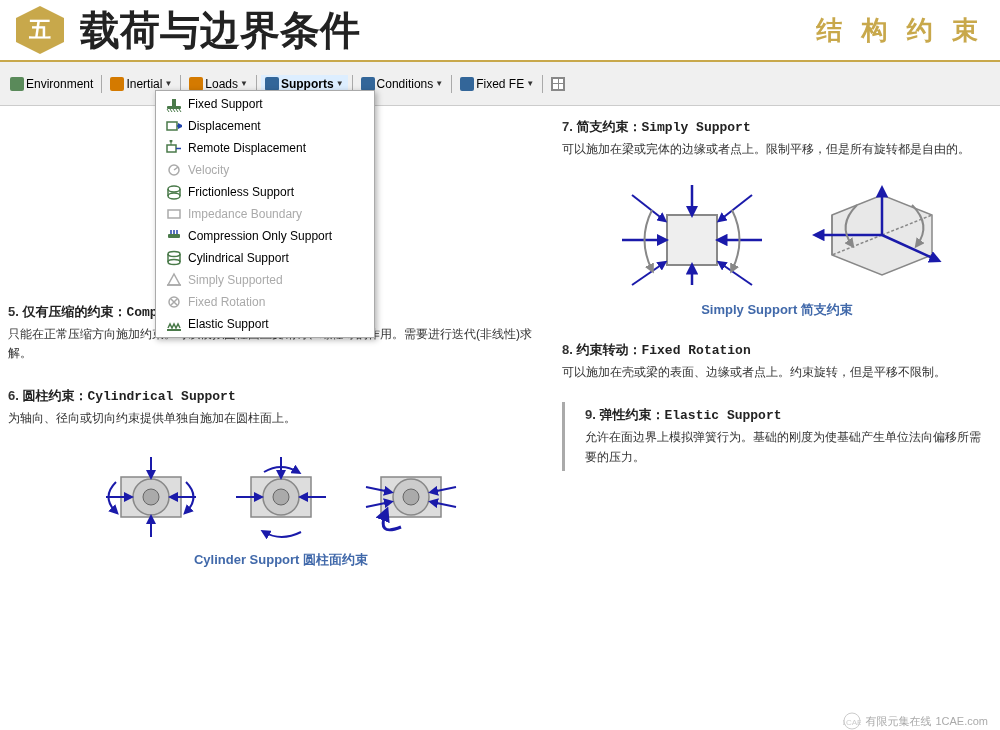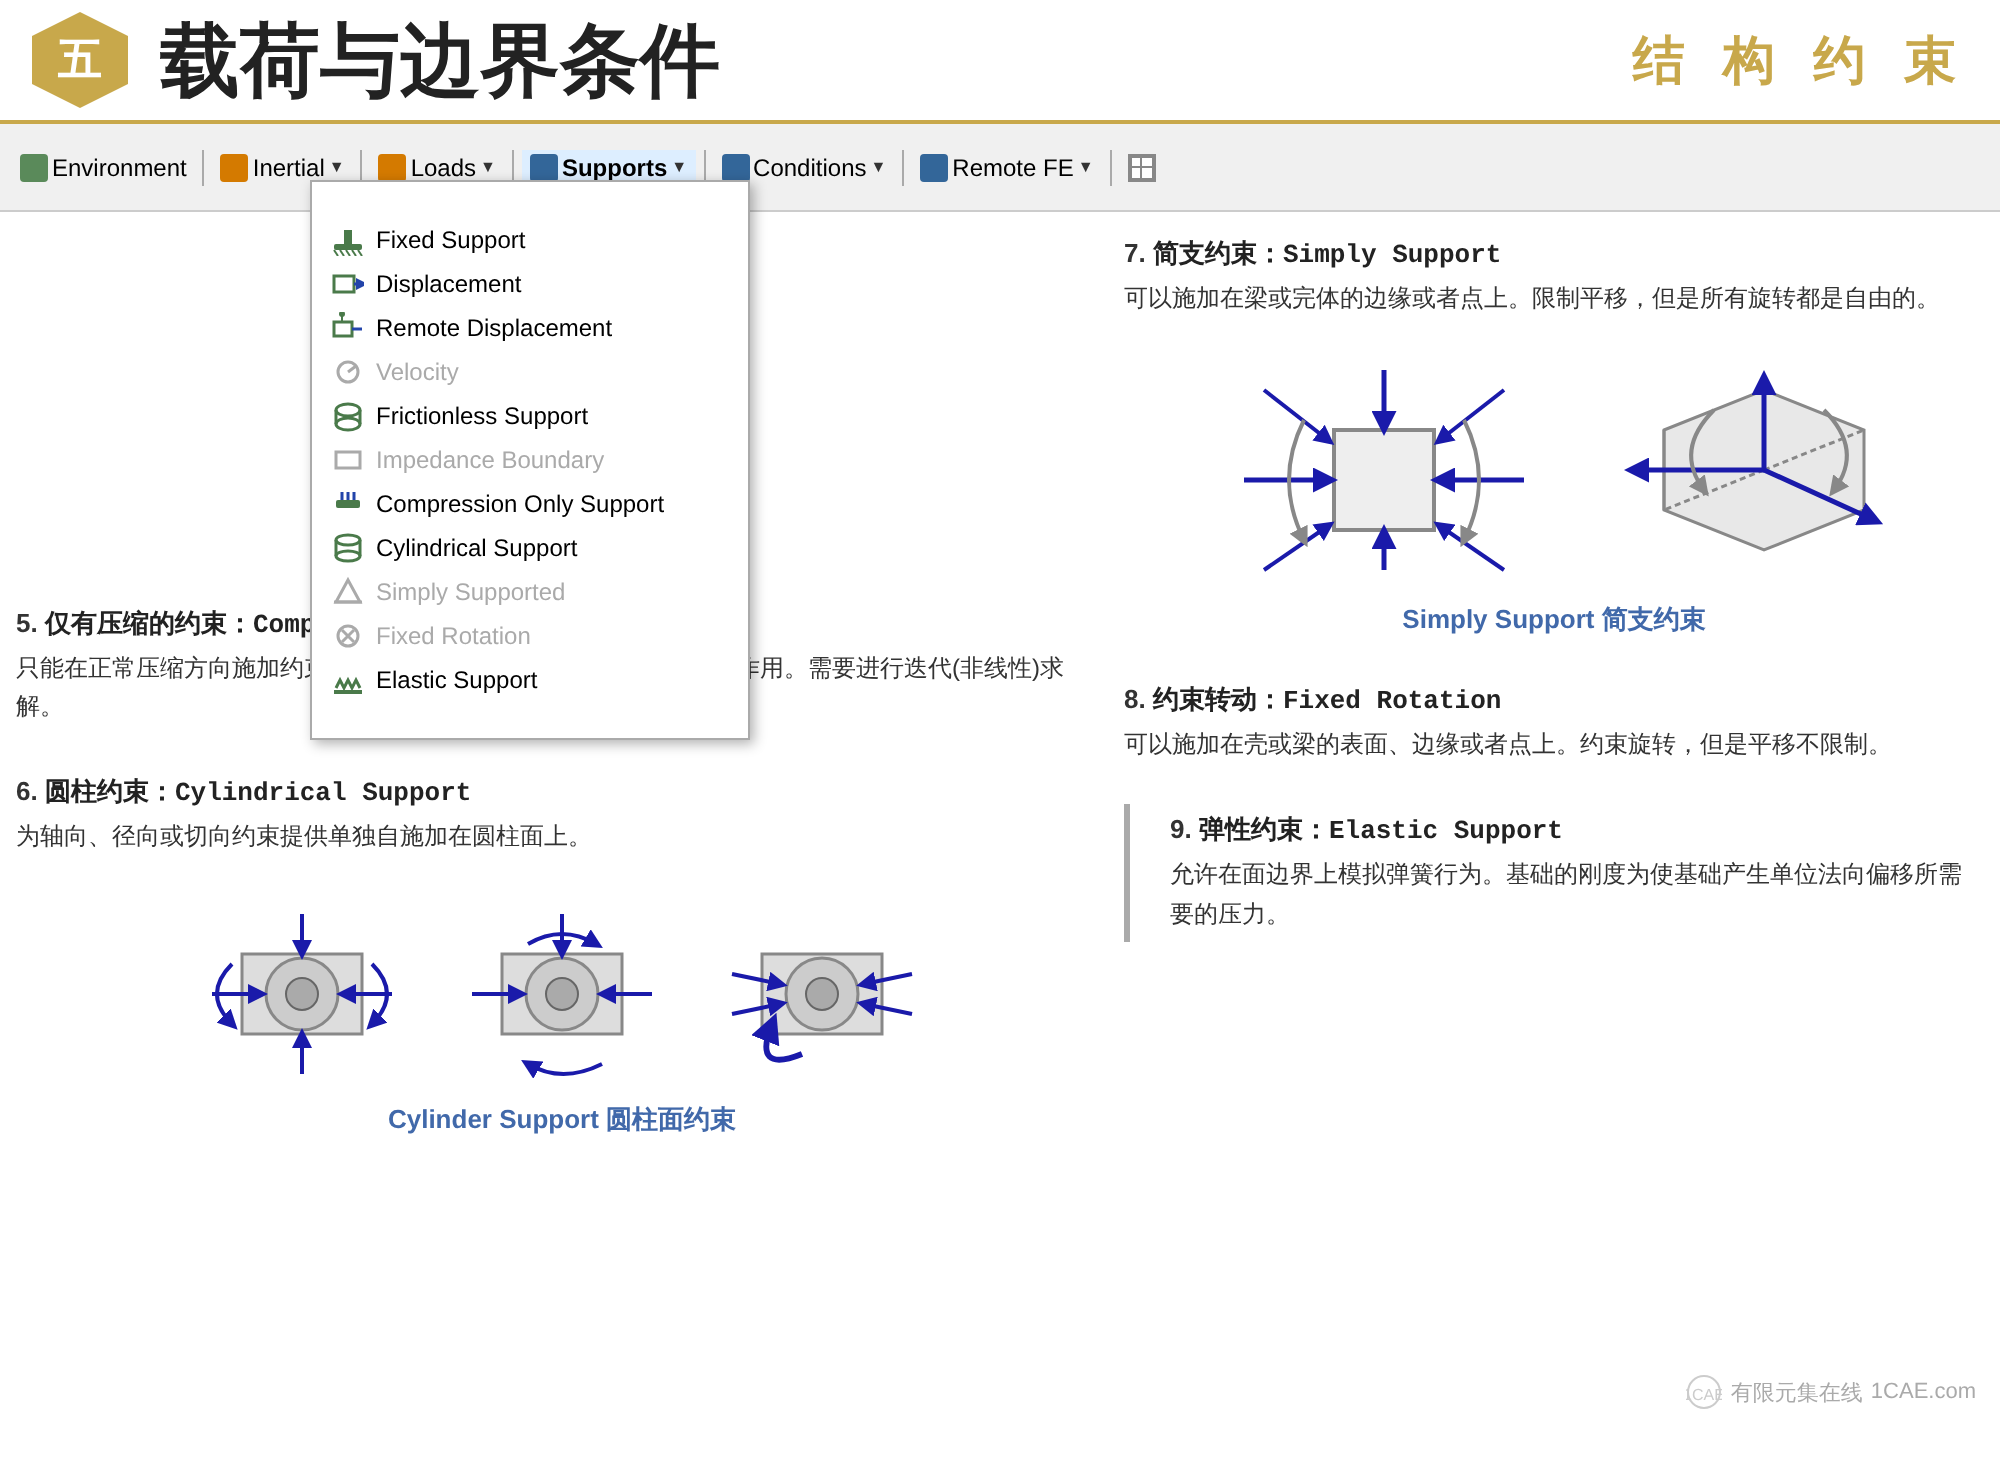--- a/index.html
+++ b/index.html
@@ -106,21 +106,21 @@
     
     .dropdown-overlay {
       position: absolute;
       top: 90px;
       left: 155px;
       background: #fff;
       border: 1px solid #aaa;
       box-shadow: 2px 2px 6px rgba(0,0,0,0.3);
       z-index: 10;
       min-width: 220px;
-      padding: 18px 0;
+      padding: 2px 0;
     }
     .dropdown-item {
       display: flex;
       align-items: center;
       gap: 6px;
       padding: 3px 10px;
       font-size: 12px;
       cursor: pointer;
       white-space: nowrap;
     }
@@ -203,21 +203,21 @@
     }
     .cylinder-label {
       font-size: 13px;
       color: #4169aa;
       font-weight: bold;
     }
 
     
     .watermark {
       position: absolute;
-      bottom: 25px;
+      bottom: 0;
       right: 12px;
       font-size: 11px;
       color: #aaa;
       display: flex;
       align-items: center;
       gap: 4px;
     }
 
     .section-num {
       color: #333;
@@ -258,21 +258,21 @@
   </div>
   <div class="toolbar-separator"></div>
   <div class="toolbar-item">
     <span class="toolbar-icon blue"></span>
     <span>Conditions</span>
     <span class="dropdown-arrow">▼</span>
   </div>
   <div class="toolbar-separator"></div>
   <div class="toolbar-item">
     <span class="toolbar-icon blue"></span>
-    <span>Remote FE</span>
+    <span>Fixed FE</span>
     <span class="dropdown-arrow">▼</span>
   </div>
   <div class="toolbar-separator"></div>
   <div class="toolbar-item">
     <div class="toolbar-grid-icon">
       <span></span>
         <span></span>
         <span></span>
         <span></span>
     </div>

